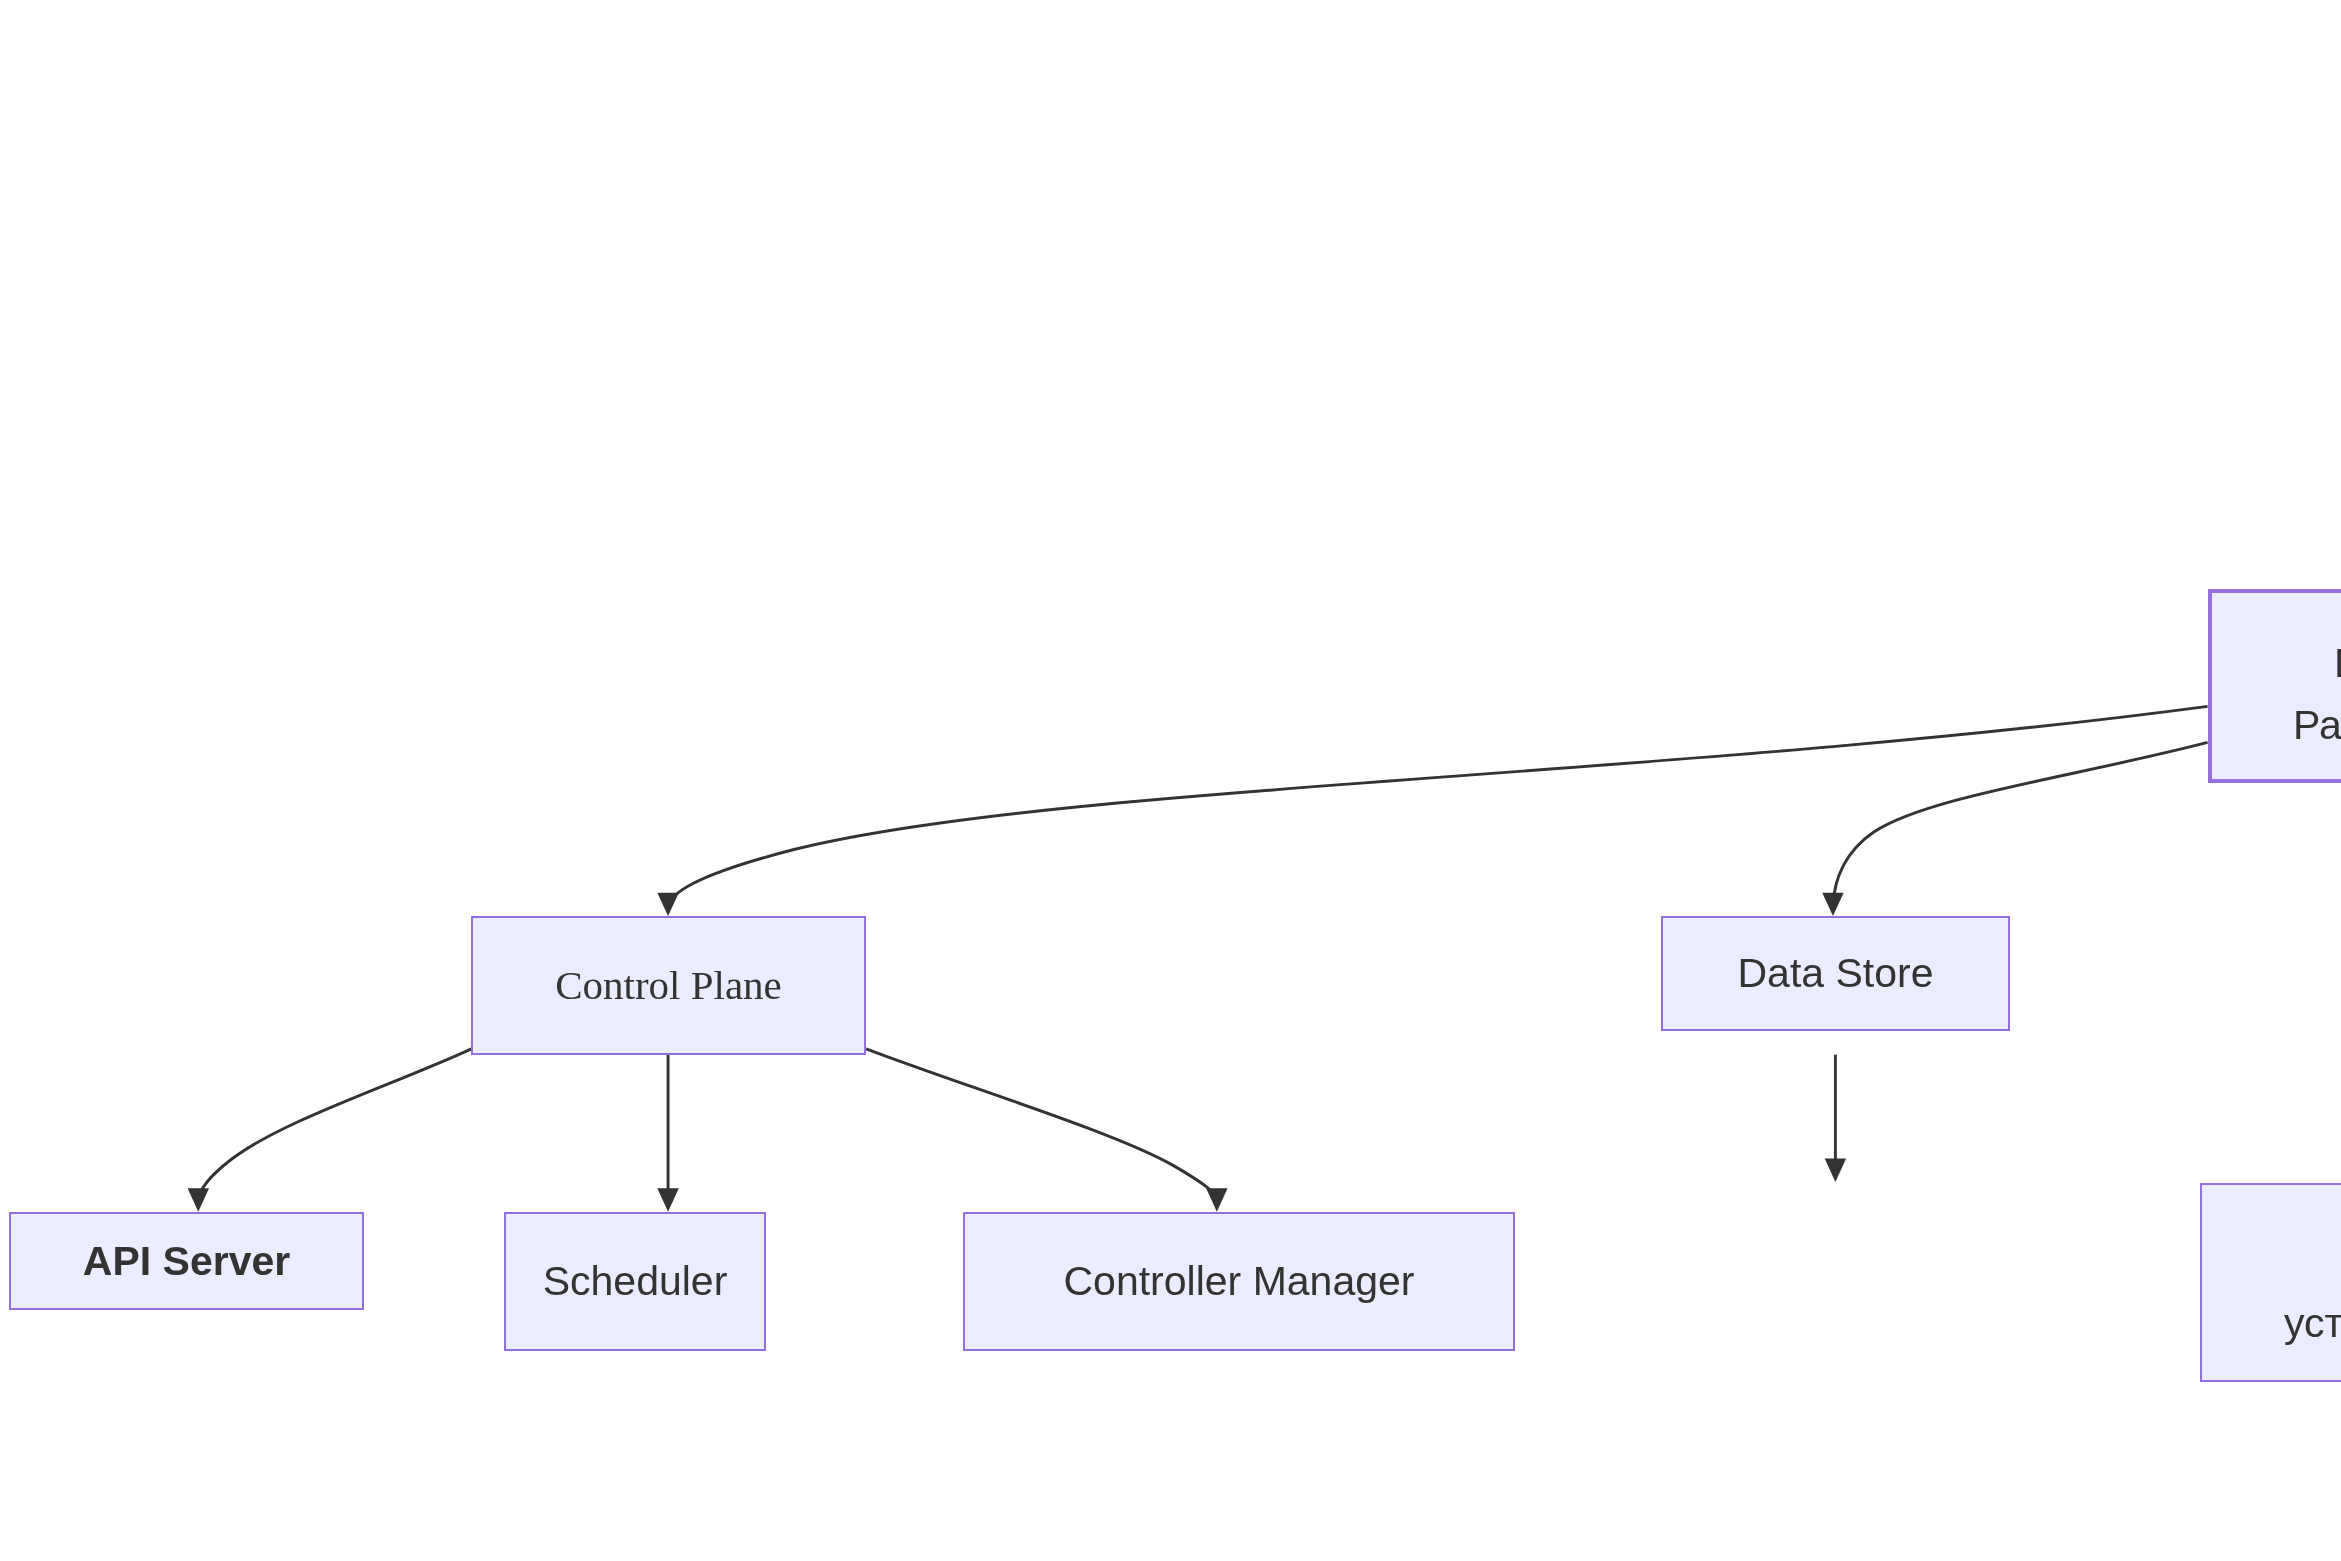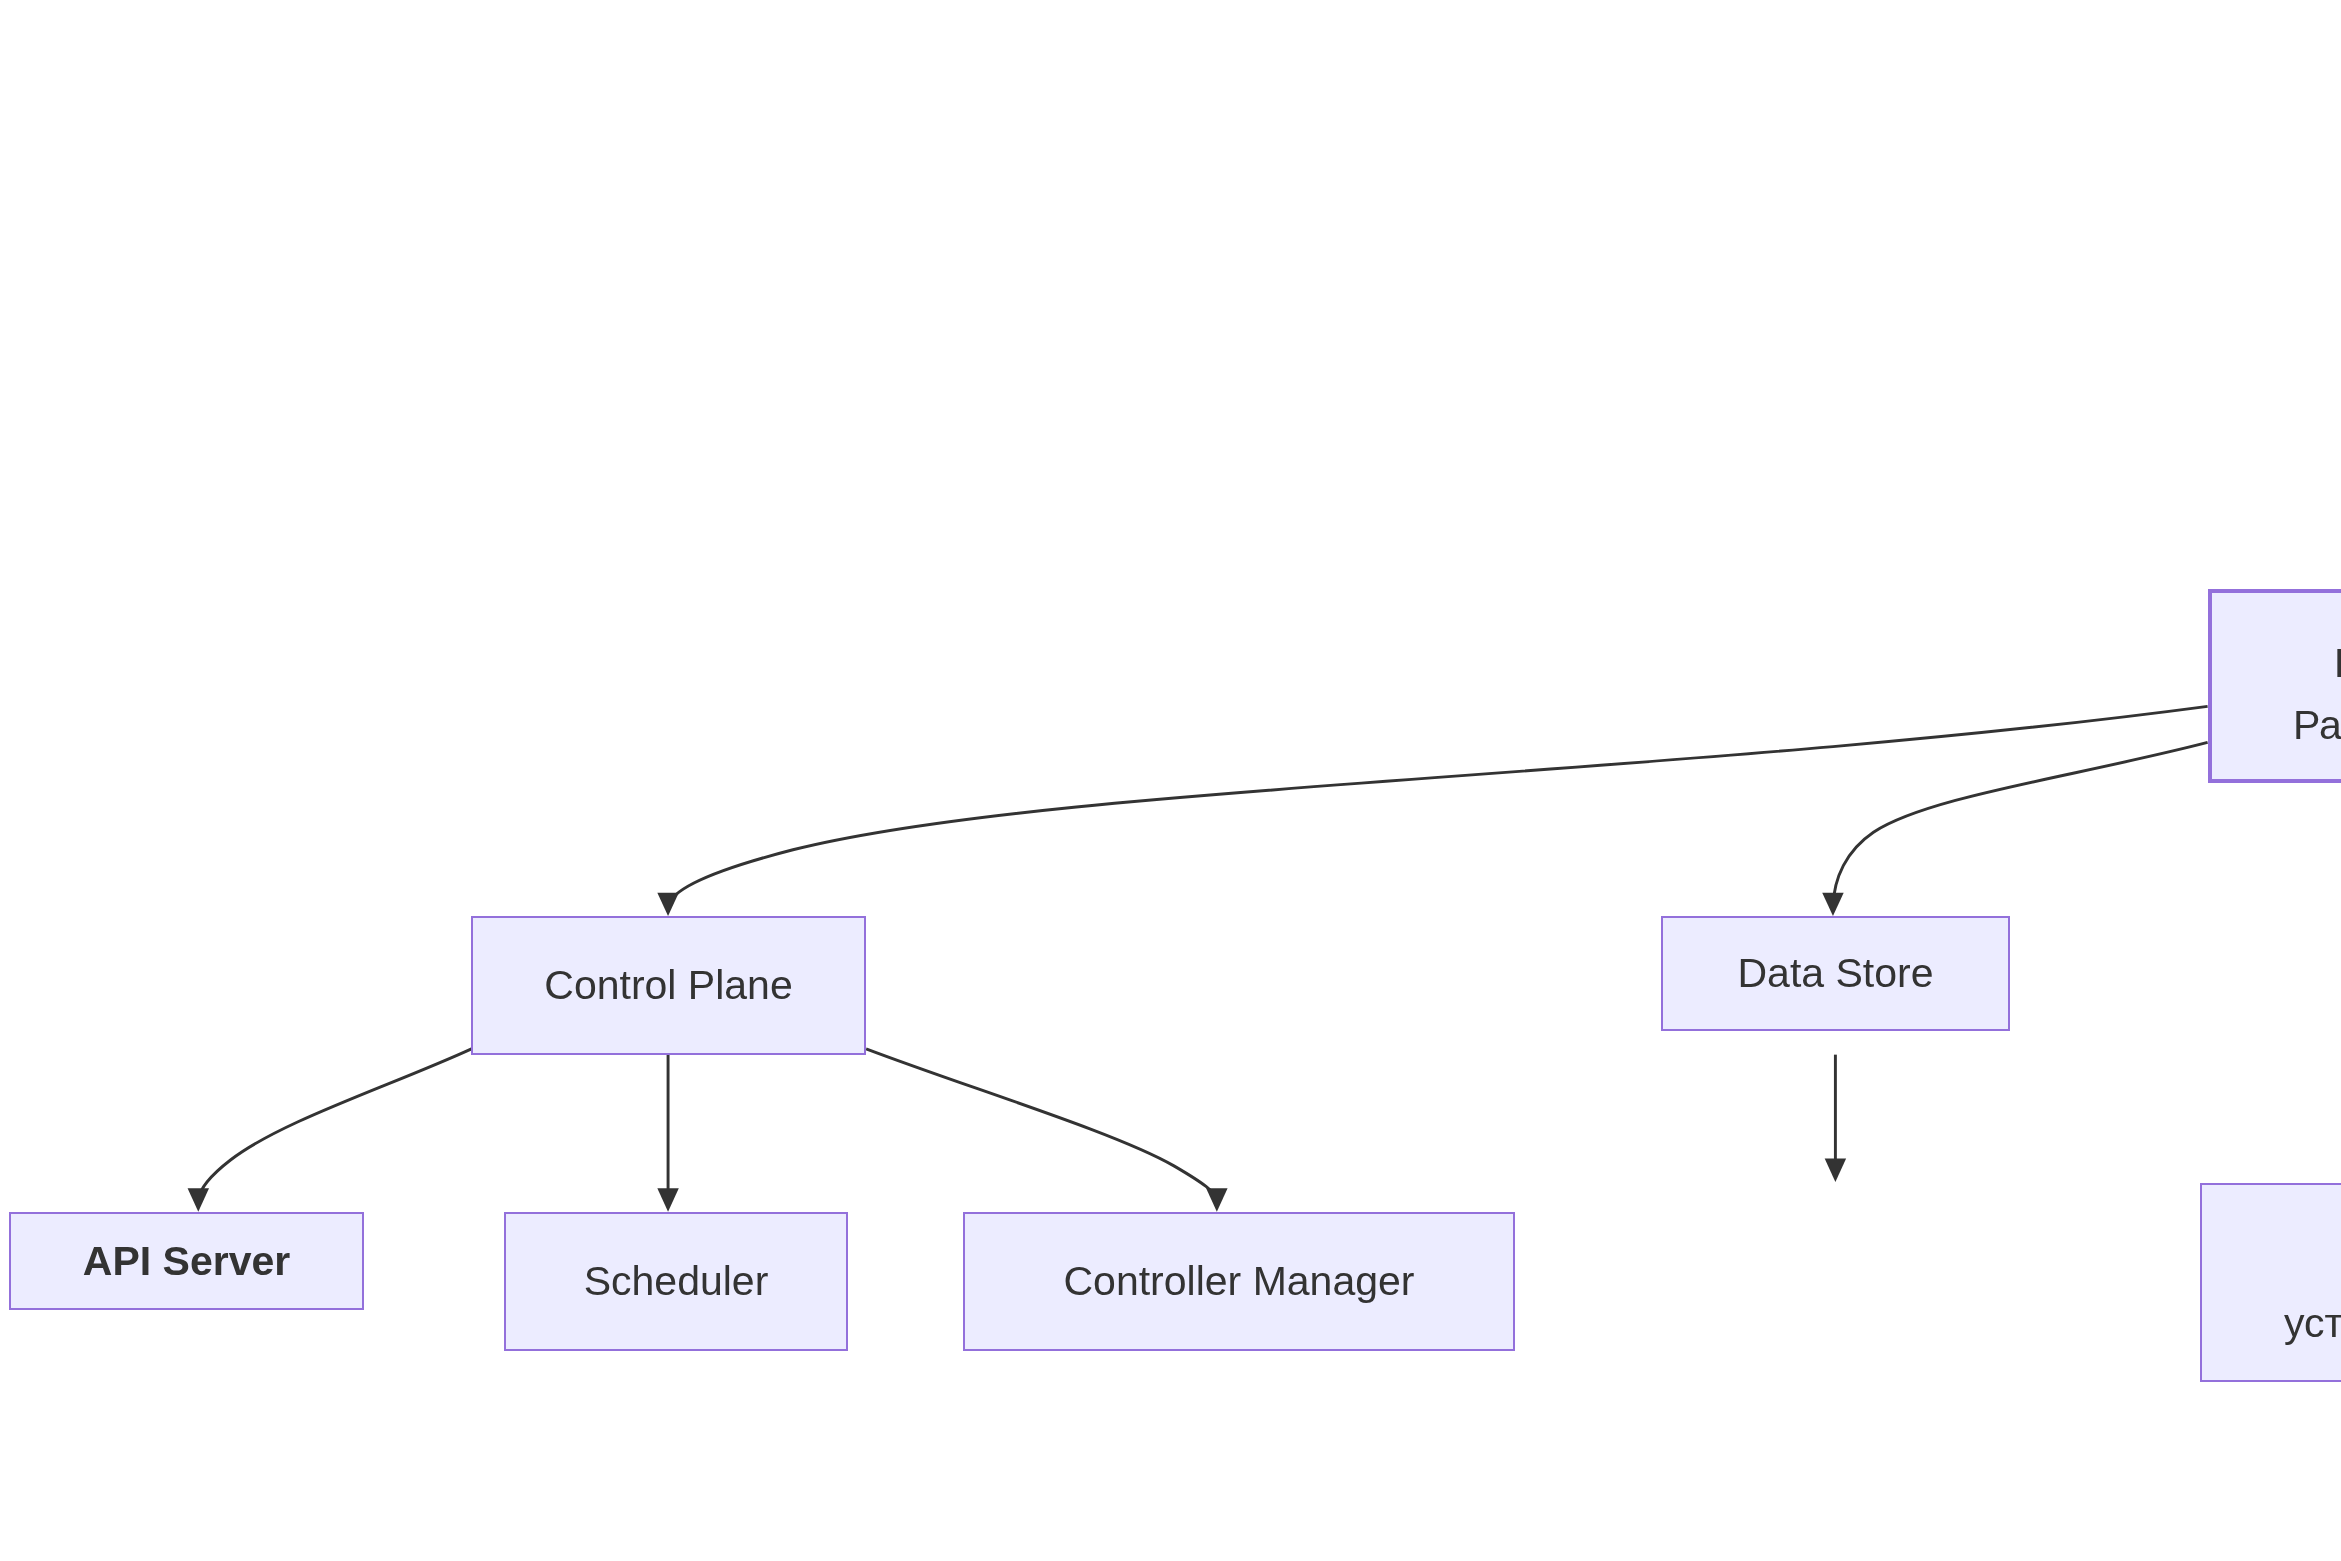--- a/index.html
+++ b/index.html
@@ -36,24 +36,24 @@
     white-space: nowrap;
   }
   .node.root { border-width: 4.4px; }
   .node.clipped { display: block; }
   .node.clipped .frag {
     position: absolute;
     transform: translateY(-50%);
     line-height: normal;
   }
   
-  #node-control-plane      { left: 471px;  top: 916px; width: 395px;  height: 139px; }
+  #node-control-plane      { left: 471px;  top: 916px; width: 395px;  height: 139px; font-family: Liberation Serif, serif; }
   #node-data-store         { left: 1661px; top: 916px; width: 349px;  height: 115px; }
   #node-api-server         { left: 9px;   top: 1212px; width: 355px;  height: 98px; font-weight: bold; }
-  #node-scheduler          { left: 504px; top: 1212px; width: 344px;  height: 139px; }
+  #node-scheduler          { left: 504px; top: 1212px; width: 262px;  height: 139px; }
   #node-controller-manager { left: 963px; top: 1212px; width: 552px; height: 139px; }
   #node-etcd-cluster       { left: 1587px; top: 1182px; width: 496px; height: 199px; }
   #node-root-clipped       { left: 2208px; top: 589px; width: 283px;  height: 194px; }
   #node-bottom-right-clipped { left: 2200px; top: 1183px; width: 293px; height: 199px; }
   #node-root-clipped .frag.l1 { left: 122px; top: 70px; }
   #node-root-clipped .frag.l2 { left: 81px; top: 132px; }
   #node-bottom-right-clipped .frag.l2 { left: 82px; top: 138px; }
 </style>
 </head>
 <body>

